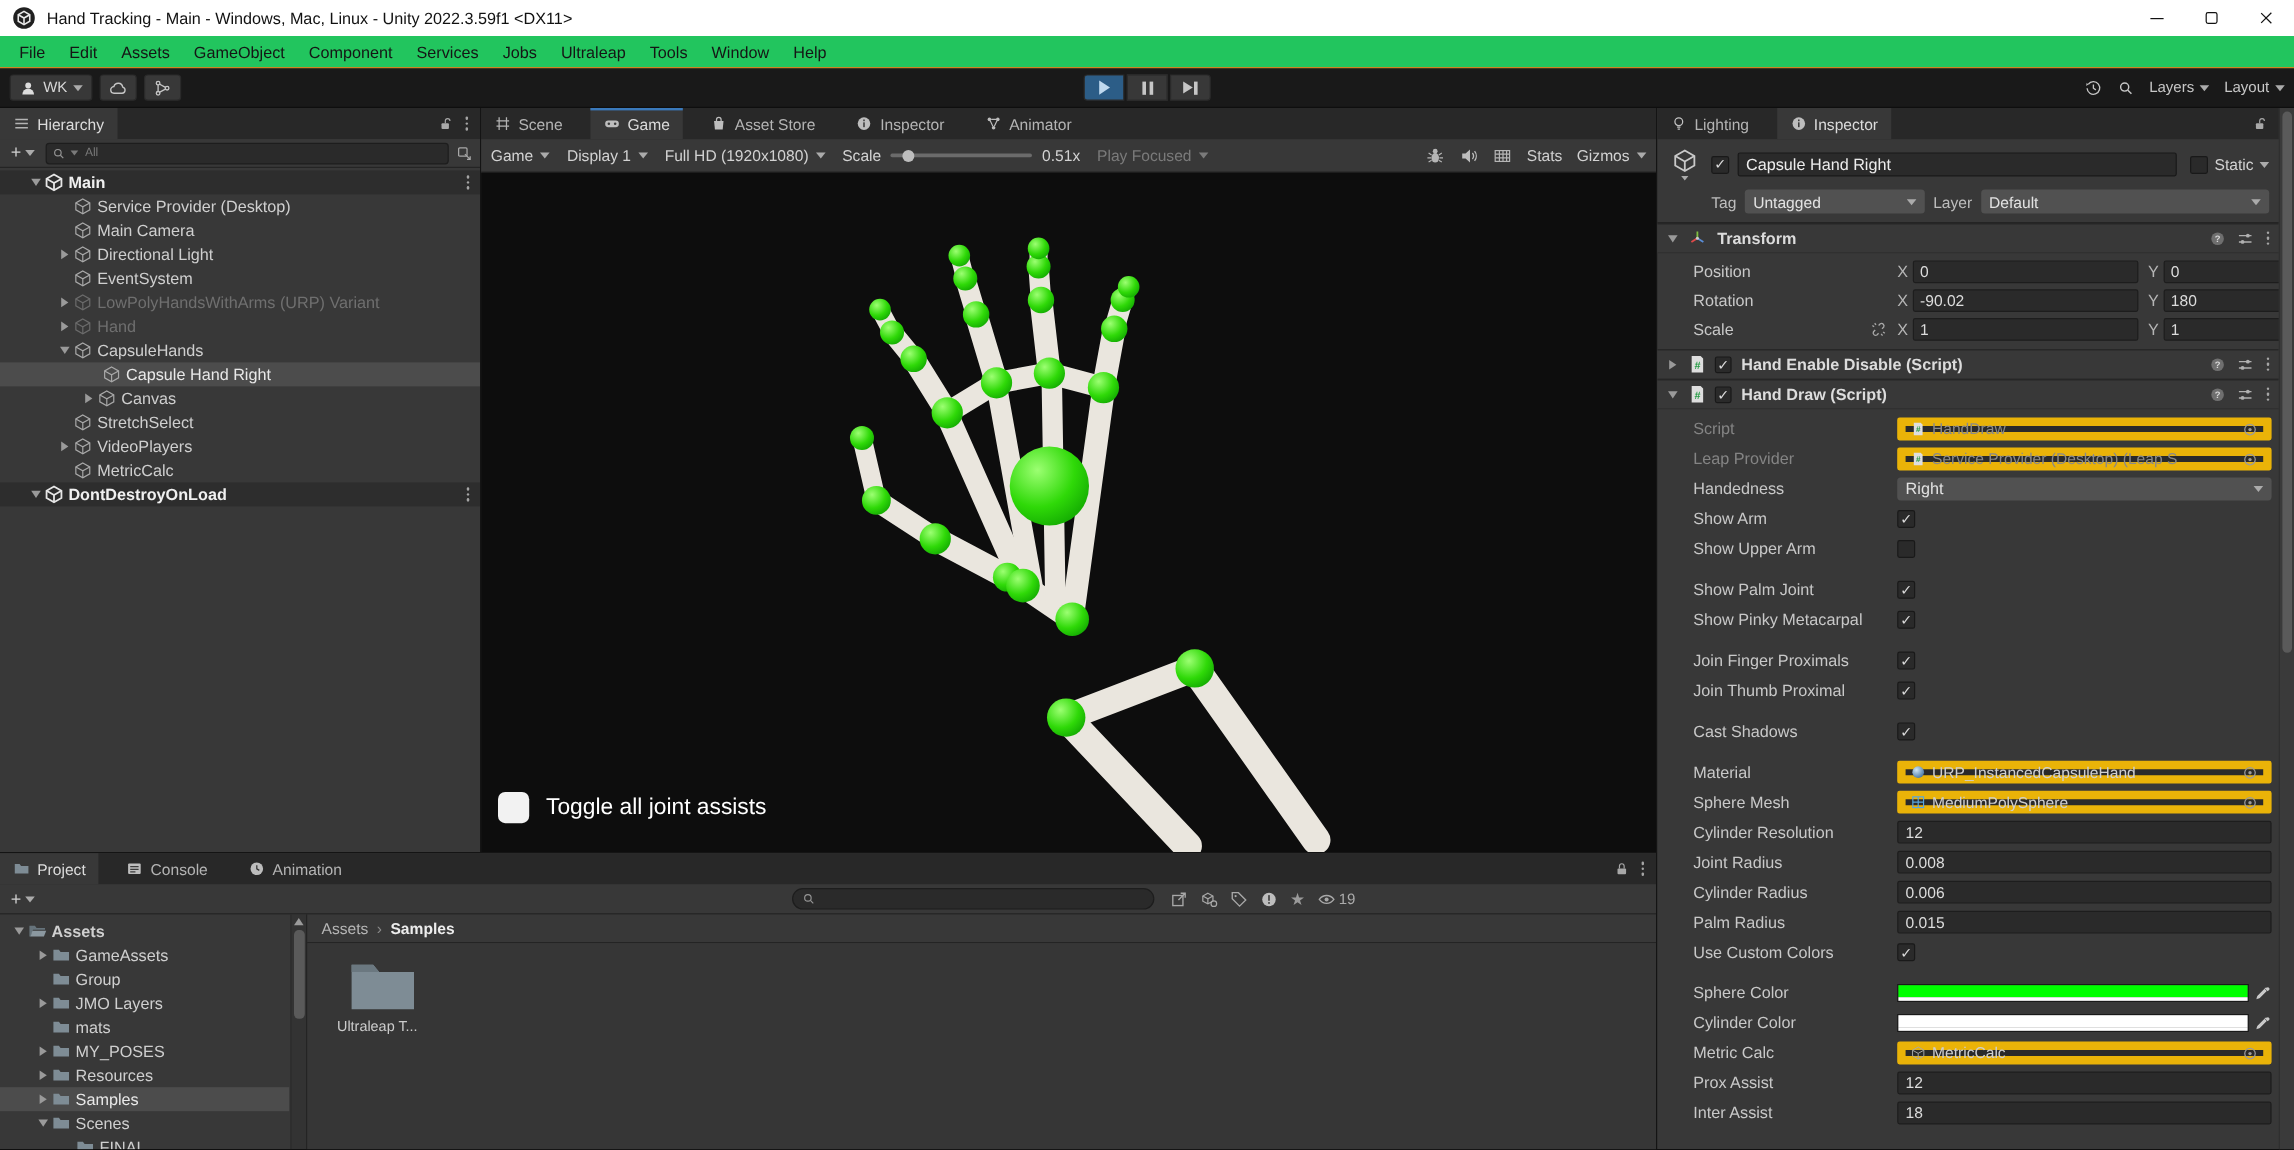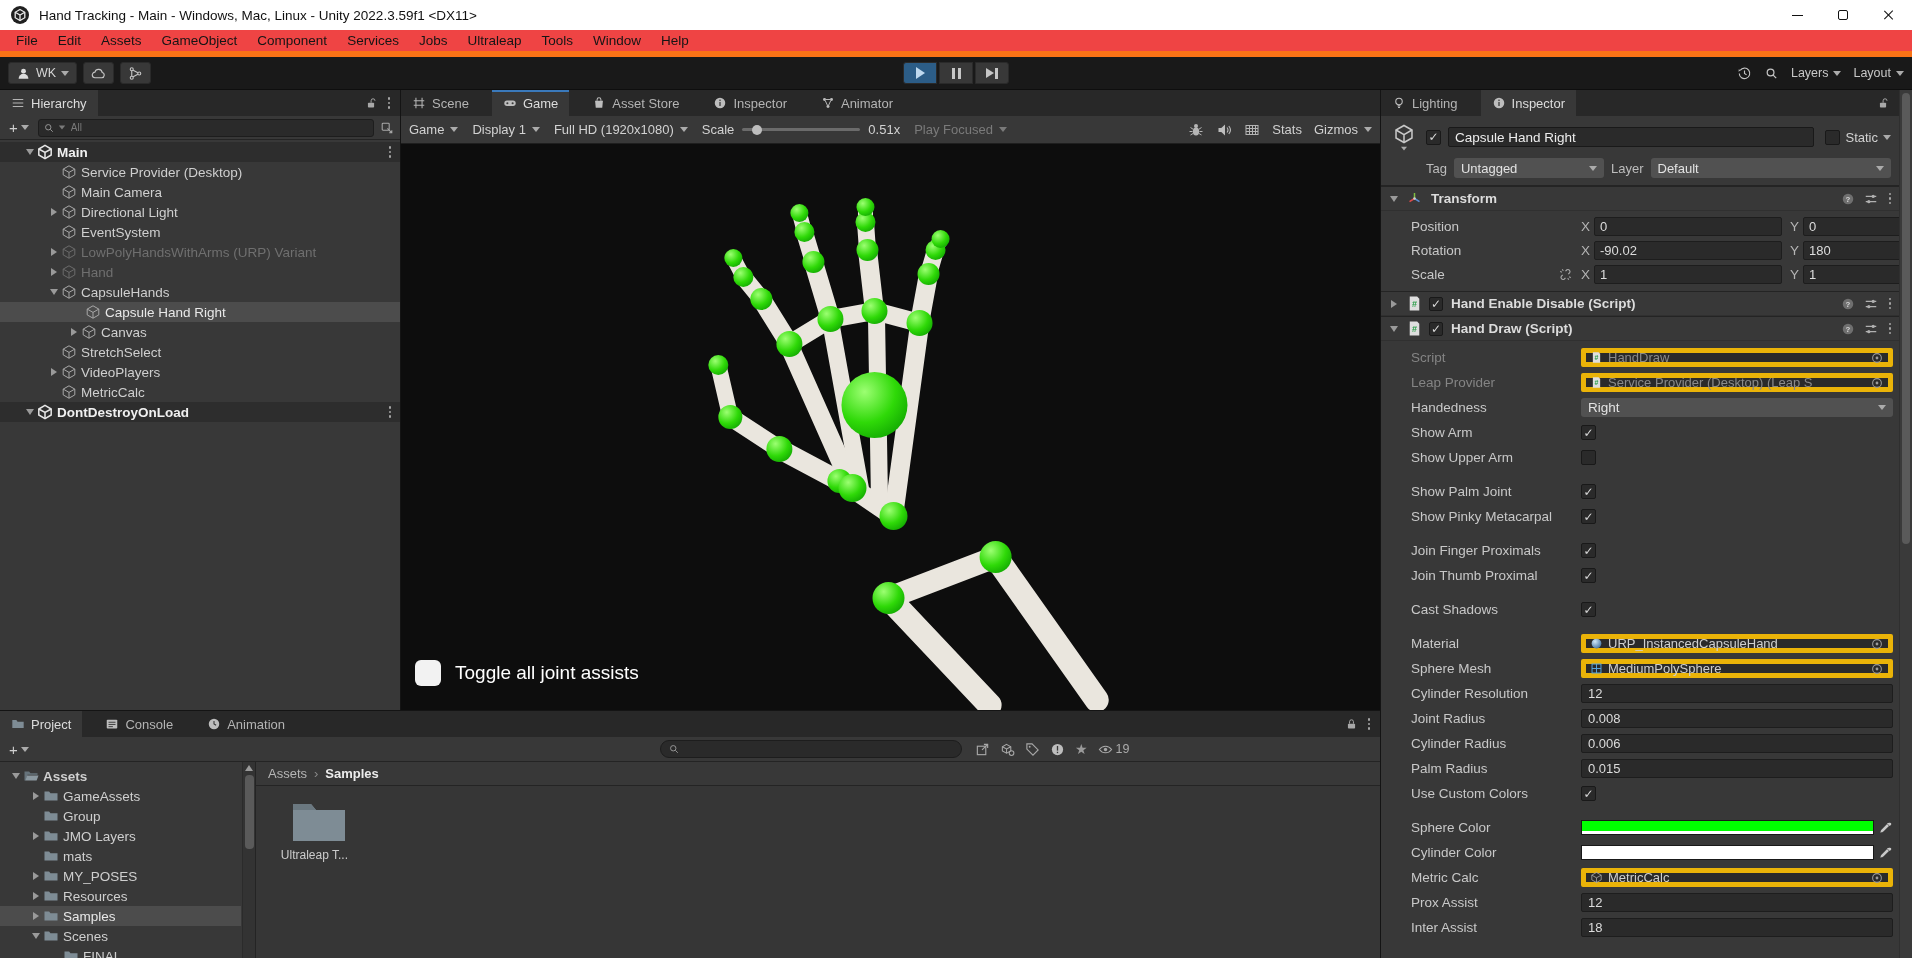--- a/index.html
+++ b/index.html
@@ -10,21 +10,21 @@
   .titlebar{height:30px;background:#ffffff;display:flex;align-items:center;color:#111;flex:0 0 auto;}
   .titlebar .app-icon{width:20px;height:20px;margin:0 9px 0 10px;}
   .titlebar .title{font-size:13.5px;color:#111;white-space:nowrap;}
   .win-controls{margin-left:auto;display:flex;height:100%;}
   .win-btn{width:46px;height:100%;display:flex;align-items:center;justify-content:center;}
   .g-min{width:11px;height:1px;background:#111;}
   .g-max{width:10px;height:10px;border:1px solid #111;border-radius:2px;}
   .g-close{position:relative;width:12px;height:12px;}
   .g-close::before,.g-close::after{content:'';position:absolute;left:5px;top:0;width:1.4px;height:12px;background:#111;}
   .g-close::before{transform:rotate(45deg);}.g-close::after{transform:rotate(-45deg);}
-  .menubar{height:27px;background:#ef4444;display:flex;align-items:flex-start;padding-left:6px;border-bottom:6px solid #f97316;flex:0 0 auto;}
+  .menubar{height:27px;background:#22c55e;display:flex;align-items:flex-start;padding-left:6px;border-bottom:1px solid #f97316;flex:0 0 auto;}
   .menu-item{padding:0 10px;font-size:13.5px;color:#151515;height:100%;display:flex;align-items:center;}
 
   
   .unity-toolbar{height:33px;background:#191919;display:flex;align-items:center;padding:0 8px;position:relative;border-bottom:1px solid #0e0e0e;flex:0 0 auto;}
   .tb-group{display:flex;align-items:center;gap:6px;}
   .tb-btn{height:22px;background:#383838;border:1px solid #2a2a2a;border-radius:3px;display:flex;align-items:center;justify-content:center;padding:0 7px;gap:5px;color:#d6d6d6;font-size:12.5px;}
   .tb-btn svg{width:15px;height:15px;}
   .play-center{position:absolute;left:50%;top:5px;transform:translateX(-50%);display:flex;gap:2px;}
   .pc-btn{width:34px;height:22px;background:#383838;border:1px solid #2a2a2a;display:flex;align-items:center;justify-content:center;}
   .pc-btn:first-child{border-radius:3px 0 0 3px;}
@@ -125,21 +125,21 @@
   .axis-fields{flex:1;display:flex;gap:8px;}
   .axis{flex:1;display:flex;align-items:center;gap:4px;}
   .axis .ax{color:#b5b5b5;}
   .axis input{flex:1;min-width:0;height:19px;background:#2a2a2a;border:1px solid #1d1d1d;border-radius:2px;color:#dcdcdc;font-size:13px;padding:0 5px;outline:none;}
   .props{padding:4px 0 6px 0;}
   .p-row{min-height:25px;display:flex;align-items:center;padding:0 6px 0 30px;font-size:13.5px;color:#c8c8c8;}
   .p-row.gap{margin-top:9px;}
   .p-label{width:170px;flex:0 0 auto;white-space:nowrap;overflow:hidden;}
   .p-label.dim{color:#848484;}
   .p-ctrl{flex:1;display:flex;align-items:center;min-width:0;}
-  .obj-field{flex:1;height:19px;background:#2a2a2a;border:5px solid #eab308;border-radius:2px;display:flex;align-items:center;gap:5px;padding:0 4px;min-width:0;}
+  .obj-field{flex:1;height:19px;background:#2a2a2a;border:7px solid #eab308;border-radius:2px;display:flex;align-items:center;gap:5px;padding:0 4px;min-width:0;}
   .obj-field .oicon{width:13px;height:13px;flex:0 0 auto;}
   .obj-field .oicon svg{width:13px;height:13px;display:block;}
   .obj-field .otext{flex:1;color:#cfcfcf;white-space:nowrap;overflow:hidden;font-size:13px;}
   .obj-field.dim .otext{color:#8a8a8a;}
   .obj-field .opick{width:14px;height:14px;flex:0 0 auto;}
   .txt-field{flex:1;height:19px;background:#2a2a2a;border:1px solid #1d1d1d;border-radius:2px;color:#dcdcdc;font-size:13px;display:flex;align-items:center;padding:0 6px;}
   .dd-field{flex:1;height:19px;}
   .color-field{flex:1;display:flex;align-items:center;gap:4px;}
   .swatch{flex:1;height:15px;border:1px solid #191919;display:flex;flex-direction:column;}
   .swatch .c{flex:1;}

